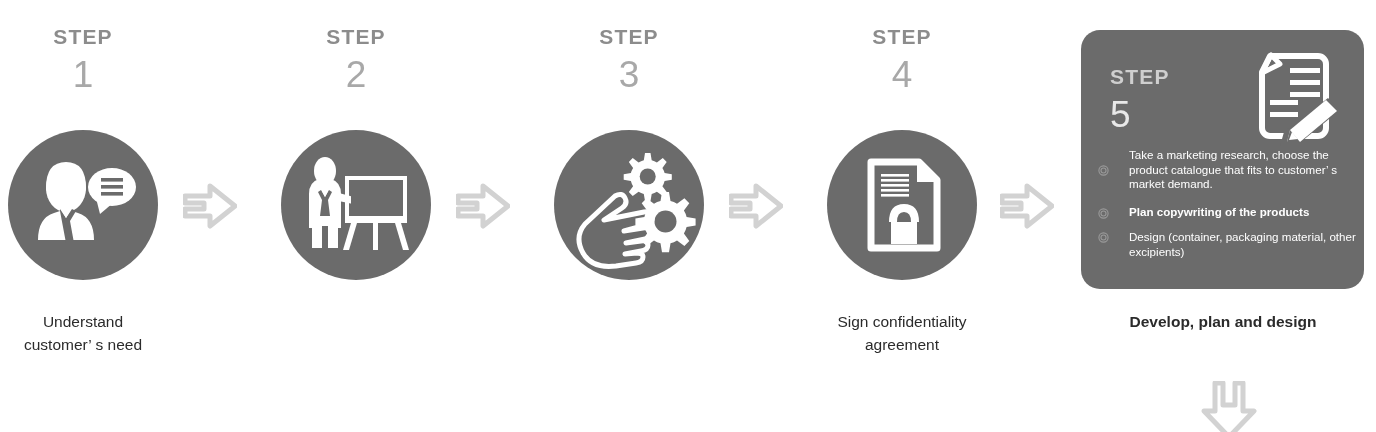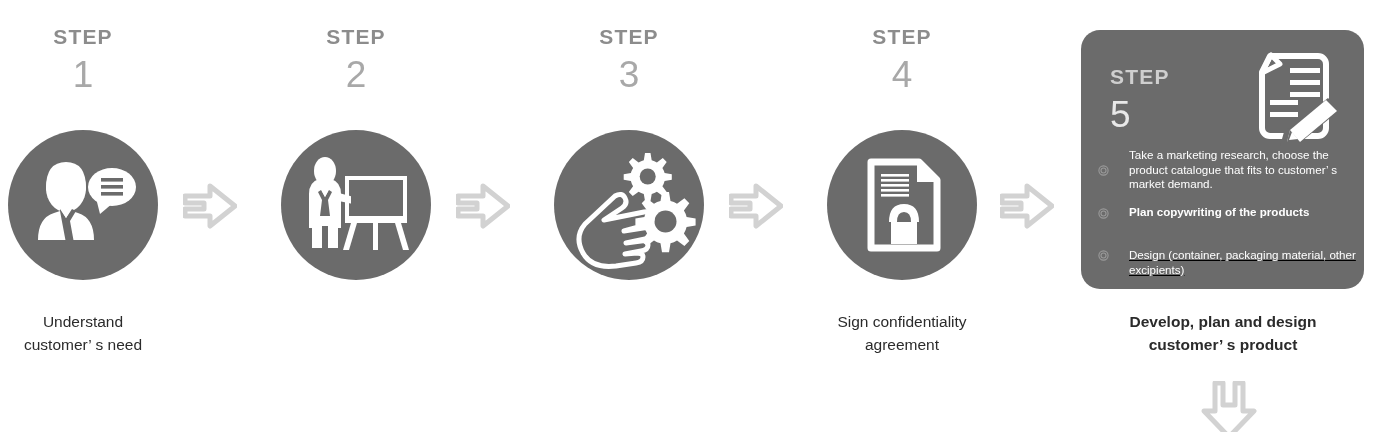--- a/index.html
+++ b/index.html
@@ -319,34 +319,33 @@
     <div class="bullet center-marker" style="margin-top:13px;font-weight:bold;">
       <span class="bullet-marker">
         <svg width="11" height="11" viewBox="0 0 11 11">
           <circle cx="5.5" cy="5.5" r="4.6" fill="none" stroke="#9a9a9a" stroke-width="1.1"></circle>
           <circle cx="5.5" cy="5.5" r="2.5" fill="none" stroke="#9a9a9a" stroke-width="1.1"></circle>
         </svg>
       </span>
       <span class="bullet-text">Plan copywriting of the products</span>
     </div>
 
-    <div class="bullet" style="margin-top:29px;text-decoration:underline;">
+    <div class="bullet" style="margin-top:11px;">
       <span class="bullet-marker">
         <svg width="11" height="11" viewBox="0 0 11 11">
           <circle cx="5.5" cy="5.5" r="4.6" fill="none" stroke="#9a9a9a" stroke-width="1.1"></circle>
           <circle cx="5.5" cy="5.5" r="2.5" fill="none" stroke="#9a9a9a" stroke-width="1.1"></circle>
         </svg>
       </span>
       <span class="bullet-text">Design (container, packaging material, other excipients)</span>
     </div>
   </div>
 </div>
 
 <div class="caption" style="left:1128px; top:310px; width:190px;font-weight:bold;">
   <div>Develop, plan and design</div>
-  <div>customer’ s product</div>
 </div>
 
 <div class="arrow-down">
   <svg viewBox="0 0 60 58">
     <path d="M16 2 L16 30 L5 30 L30 56 L55 30 L44 30 L44 2 L36 2 L36 24 L24 24 L24 2 Z" fill="none" stroke="#d2d2d2" stroke-width="5" stroke-linejoin="round"></path>
   </svg>
 </div>
 
 </body></html>

